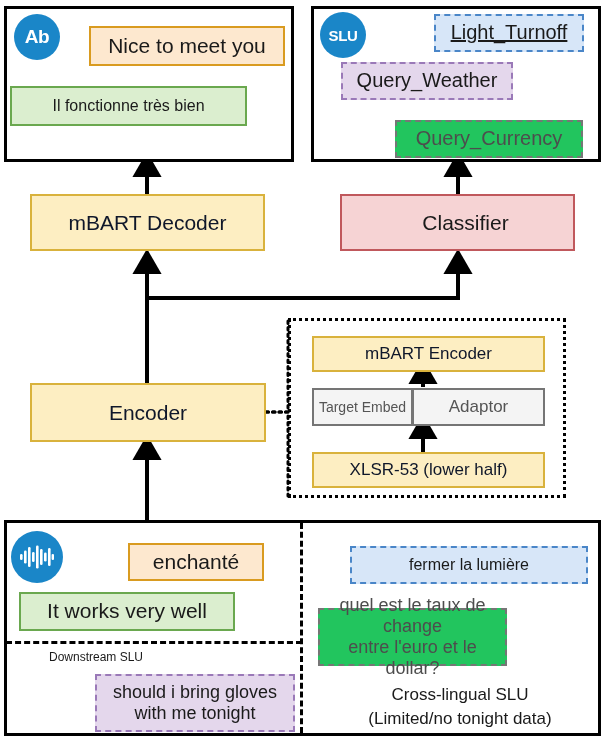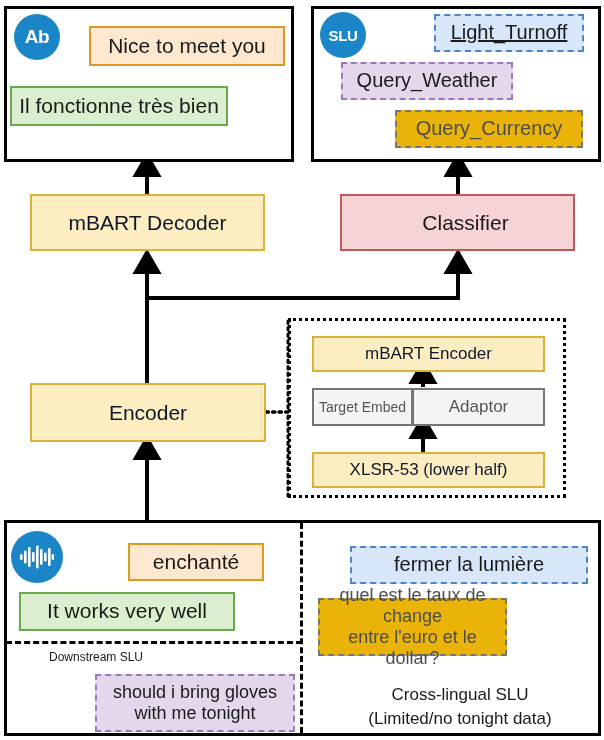--- a/index.html
+++ b/index.html
@@ -42,23 +42,24 @@
   }
   .chip-blue-dash {
     background: #d7e6f8;
     border: 2px dashed #4a86c8;
   }
   .chip-purple-dash {
     background: #e4d7ec;
     border: 2px dashed #9a79b8;
   }
   .chip-gray-dash {
-    background: #eab308;
+    background: #22c55e;
     border: 2px dashed #767676;
     color: #4d4d4d;
+    margin-top: 10px;
   }
   .box-yellow {
     position: absolute;
     box-sizing: border-box;
     background: #fdeec2;
     border: 2px solid #d9b23c;
     display: flex;
     align-items: center;
     justify-content: center;
     color: #0f172a;
@@ -160,21 +161,21 @@
 
   <div class="panel" style="left:4px; top:6px; width:290px; height:156px;">
   </div>
 
   <div class="badge" style="left:14px; top:14px; width:46px; height:46px; font-size:19px;">
     <span>Ab</span>
   </div>
 
   <div class="chip chip-orange" style="left:89px; top:26px; width:196px; height:40px; font-size:21px;">Nice to meet you</div>
 
-  <div class="chip chip-green" style="left:10px; top:86px; width:218px; height:40px; font-size:21px;">Il fonctionne très bien</div>
+  <div class="chip chip-green" style="left:10px; top:86px; width:237px; height:40px; font-size:16px;">Il fonctionne très bien</div>
 
   <div class="panel" style="left:311px; top:6px; width:290px; height:156px;">
   </div>
 
   <div class="badge" style="left:320px; top:12px; width:46px; height:46px; font-size:15px;">
     <span>SLU</span>
   </div>
 
   <div class="chip chip-blue-dash" style="left:434px; top:14px; width:150px; height:38px; font-size:20px;text-decoration:underline;">Light_Turnoff</div>
 
@@ -222,21 +223,21 @@
 
   <div class="chip chip-orange" style="left:128px; top:543px; width:136px; height:38px; font-size:21px;">enchanté</div>
 
   <div class="chip chip-green" style="left:19px; top:592px; width:216px; height:39px; font-size:21px;">It works very well</div>
 
   <div class="label-plain" style="left:49px; top:650px; font-size:12px;">Downstream SLU</div>
 
   <div class="chip chip-purple-dash" style="left:95px; top:674px; width:200px; height:58px; font-size:18px; white-space:pre-line;">should i bring gloves
 with me tonight</div>
 
-  <div class="chip chip-blue-dash" style="left:350px; top:546px; width:238px; height:38px; font-size:20px;">fermer la lumière</div>
+  <div class="chip chip-blue-dash" style="left:350px; top:546px; width:238px; height:38px; font-size:16px;">fermer la lumière</div>
 
   <div class="chip chip-gray-dash" style="left:318px; top:598px; width:189px; height:58px; font-size:18px; white-space:pre-line;">quel est le taux de change
 entre l'euro et le dollar?</div>
 
   <div class="label-center" style="left:330px; top:684px; width:260px; font-size:17px;">Cross-lingual SLU</div>
 
   <div class="label-center" style="left:330px; top:708px; width:260px; font-size:17px;">(Limited/no tonight data)</div>
 
 </div>
 

